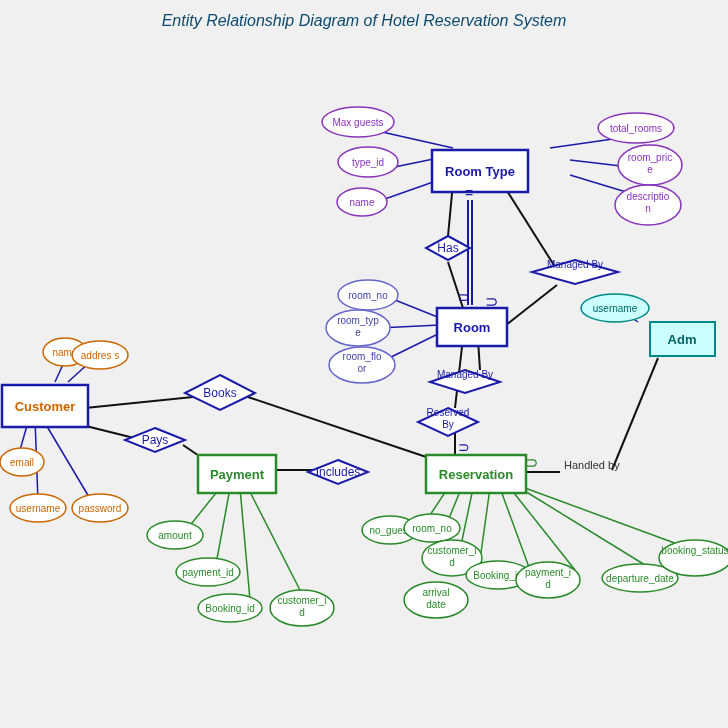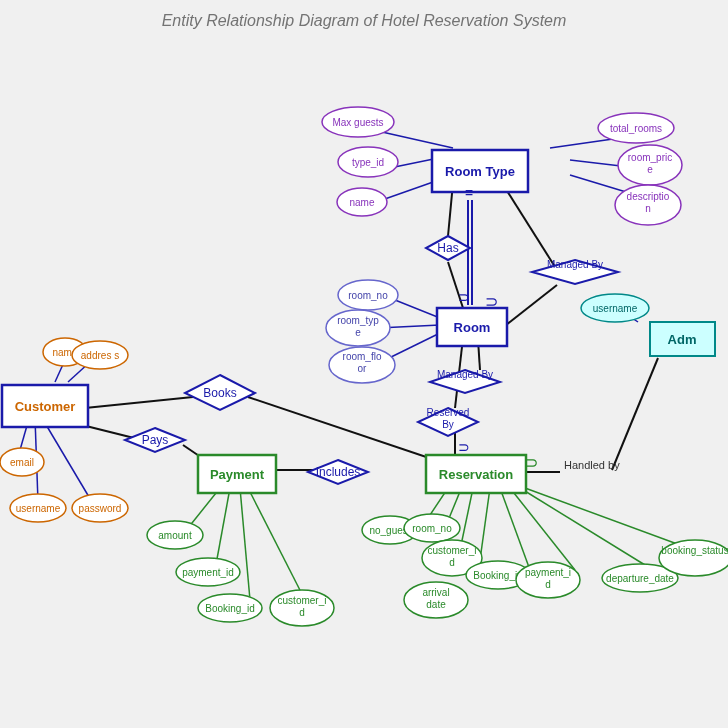--- a/index.html
+++ b/index.html
@@ -13,21 +13,21 @@
     }
     #diagram-container {
       width: 728px;
       height: 728px;
       position: relative;
       overflow: hidden;
     }
     .title {
       text-align: center;
       font-size: 16px;
-      color: #737373;
+      color: #0c4a6e;
       font-style: italic;
       padding-top: 12px;
       position: absolute;
       width: 100%;
       top: 0;
     }
     svg {
       position: absolute;
       top: 0;
       left: 0;

